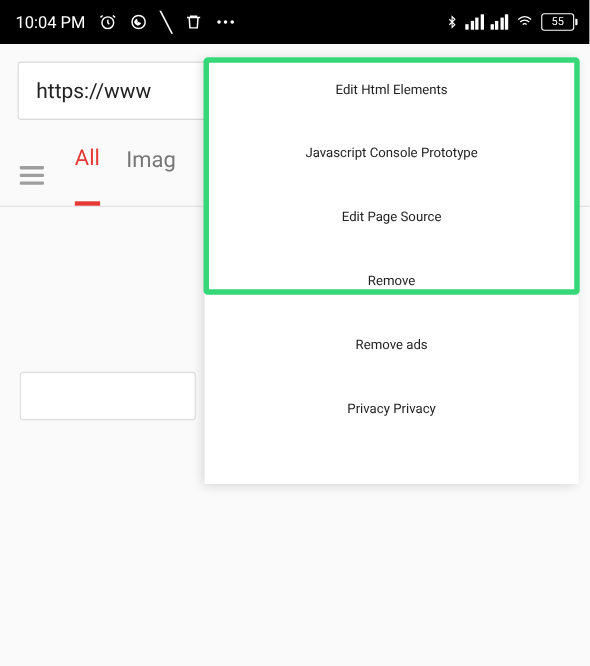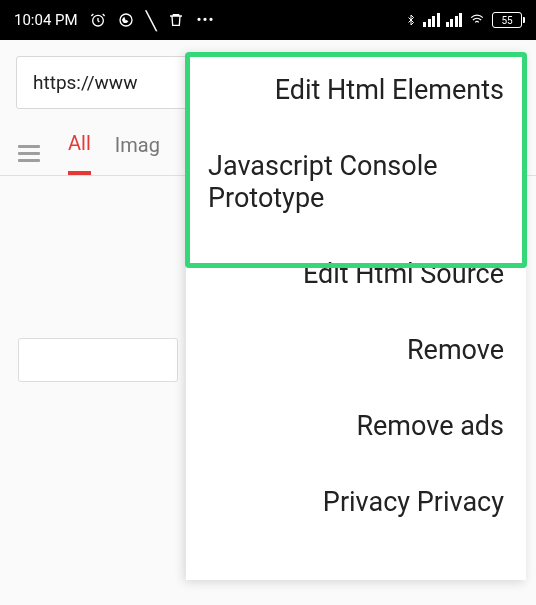--- a/index.html
+++ b/index.html
@@ -58,21 +58,21 @@
       display: flex;
       align-items: center;
       gap: 24px;
       padding: 22px 18px 0 18px;
       font-size: 20px;
       color: #777;
       border-bottom: 1px solid #e0e0e0;
     }
     .hamburger { display: flex; flex-direction: column; gap: 4px; margin-right: 4px; }
     .hamburger span { width: 22px; height: 3px; background: #9e9e9e; border-radius: 1px; }
-    .tab { padding-bottom: 16px; }
+    .tab { padding-bottom: 28px; }
     .tab-active { color: #e53935; border-bottom: 4px solid #e53935; }
     .content-area {
       display: flex;
       justify-content: center;
       padding-top: 48px;
     }
     .spinner {
       width: 54px;
       height: 54px;
       border: 6px solid #3b78e7;
@@ -93,24 +93,24 @@
       position: absolute;
       right: 10px;
       top: 52px;
       width: 340px;
       background: #fff;
       box-shadow: -2px 2px 10px rgba(0,0,0,0.15);
       padding-bottom: 40px;
     }
     .menu-item {
       padding: 22px 22px;
-      font-size: 27px;
+      font-size: 12px;
       color: #222;
       display: flex;
-      justify-content: flex-end;
+      justify-content: center;
       align-items: center;
     }
     .checkbox-square {
       width: 20px;
       height: 20px;
       border: 2px solid #888;
     }
     .highlight-box {
       position: absolute;
       top: 52px;
@@ -204,21 +204,21 @@
 <div class="search-bar"></div>
 
 <div class="menu">
   <div class="menu-item">
     <span>Edit Html Elements</span>
   </div>
   <div class="menu-item">
     <span>Javascript Console Prototype</span>
   </div>
   <div class="menu-item">
-    <span>Edit Html Source</span>
+    <span>Edit Page Source</span>
   </div>
   <div class="menu-item">
     <span>Remove</span>
   </div>
   <div class="menu-item">
     <span>Remove ads</span>
   </div>
   <div class="menu-item">
     <span>Privacy Privacy</span>
   </div>

